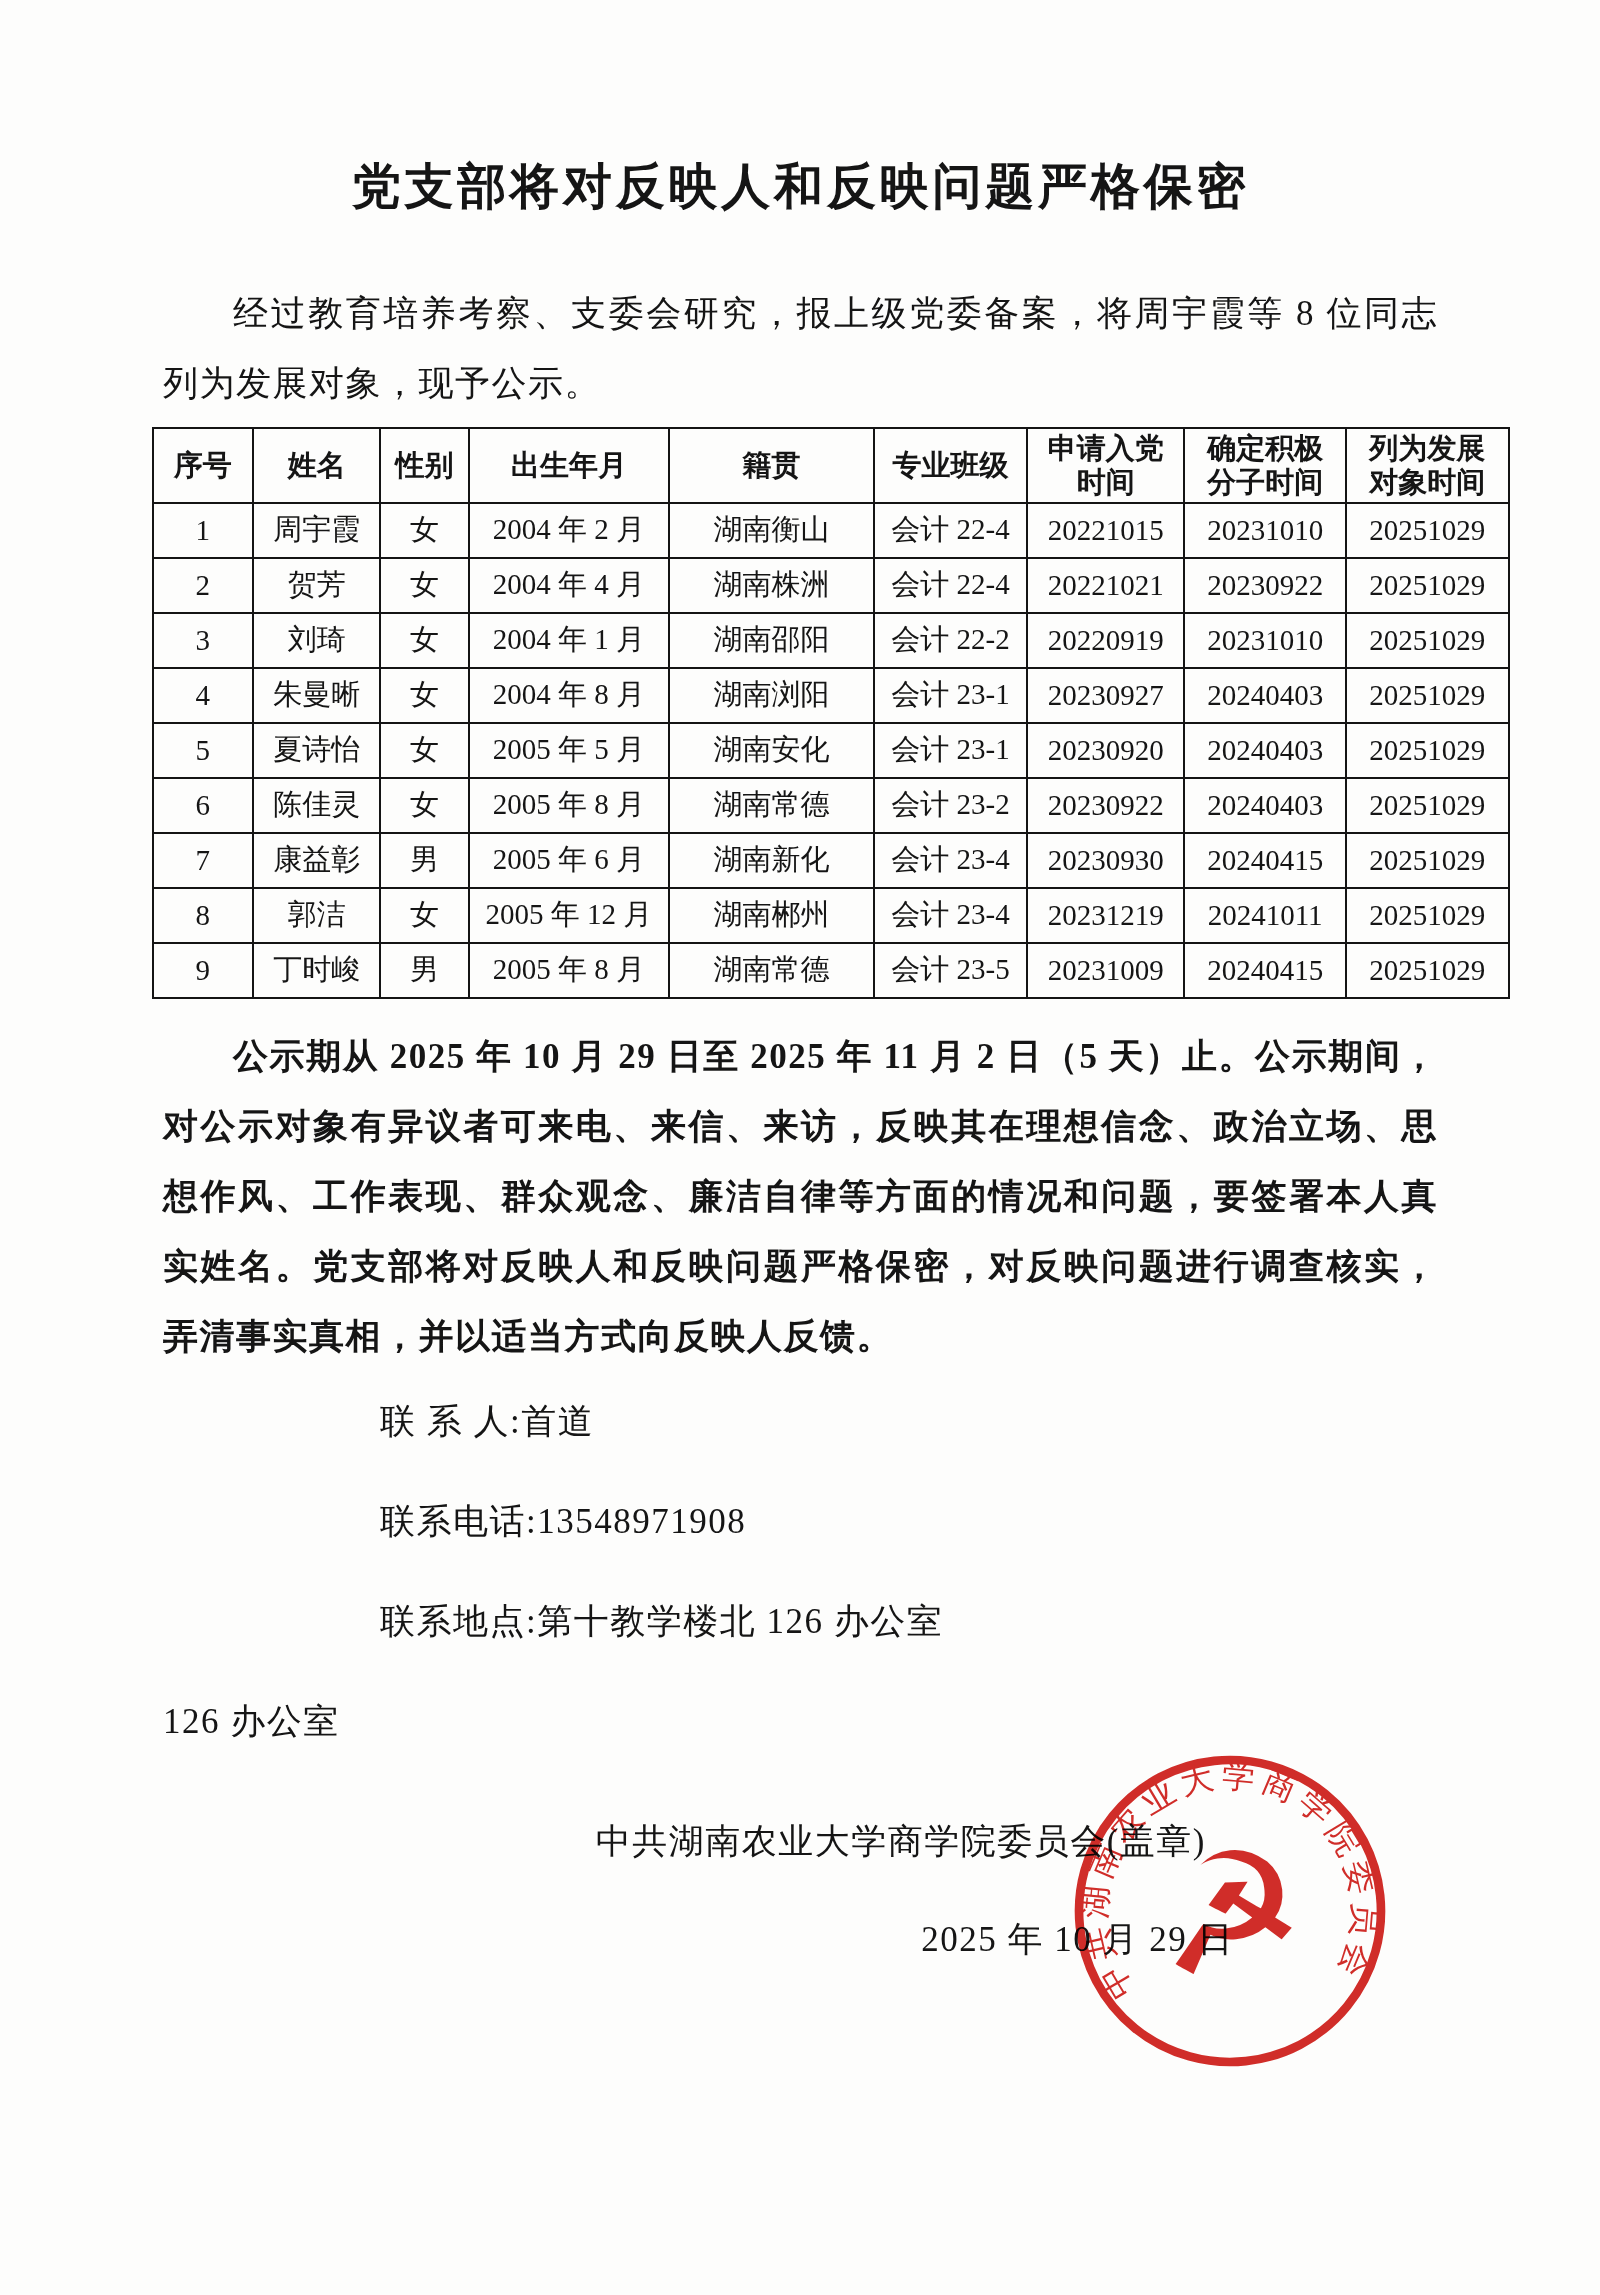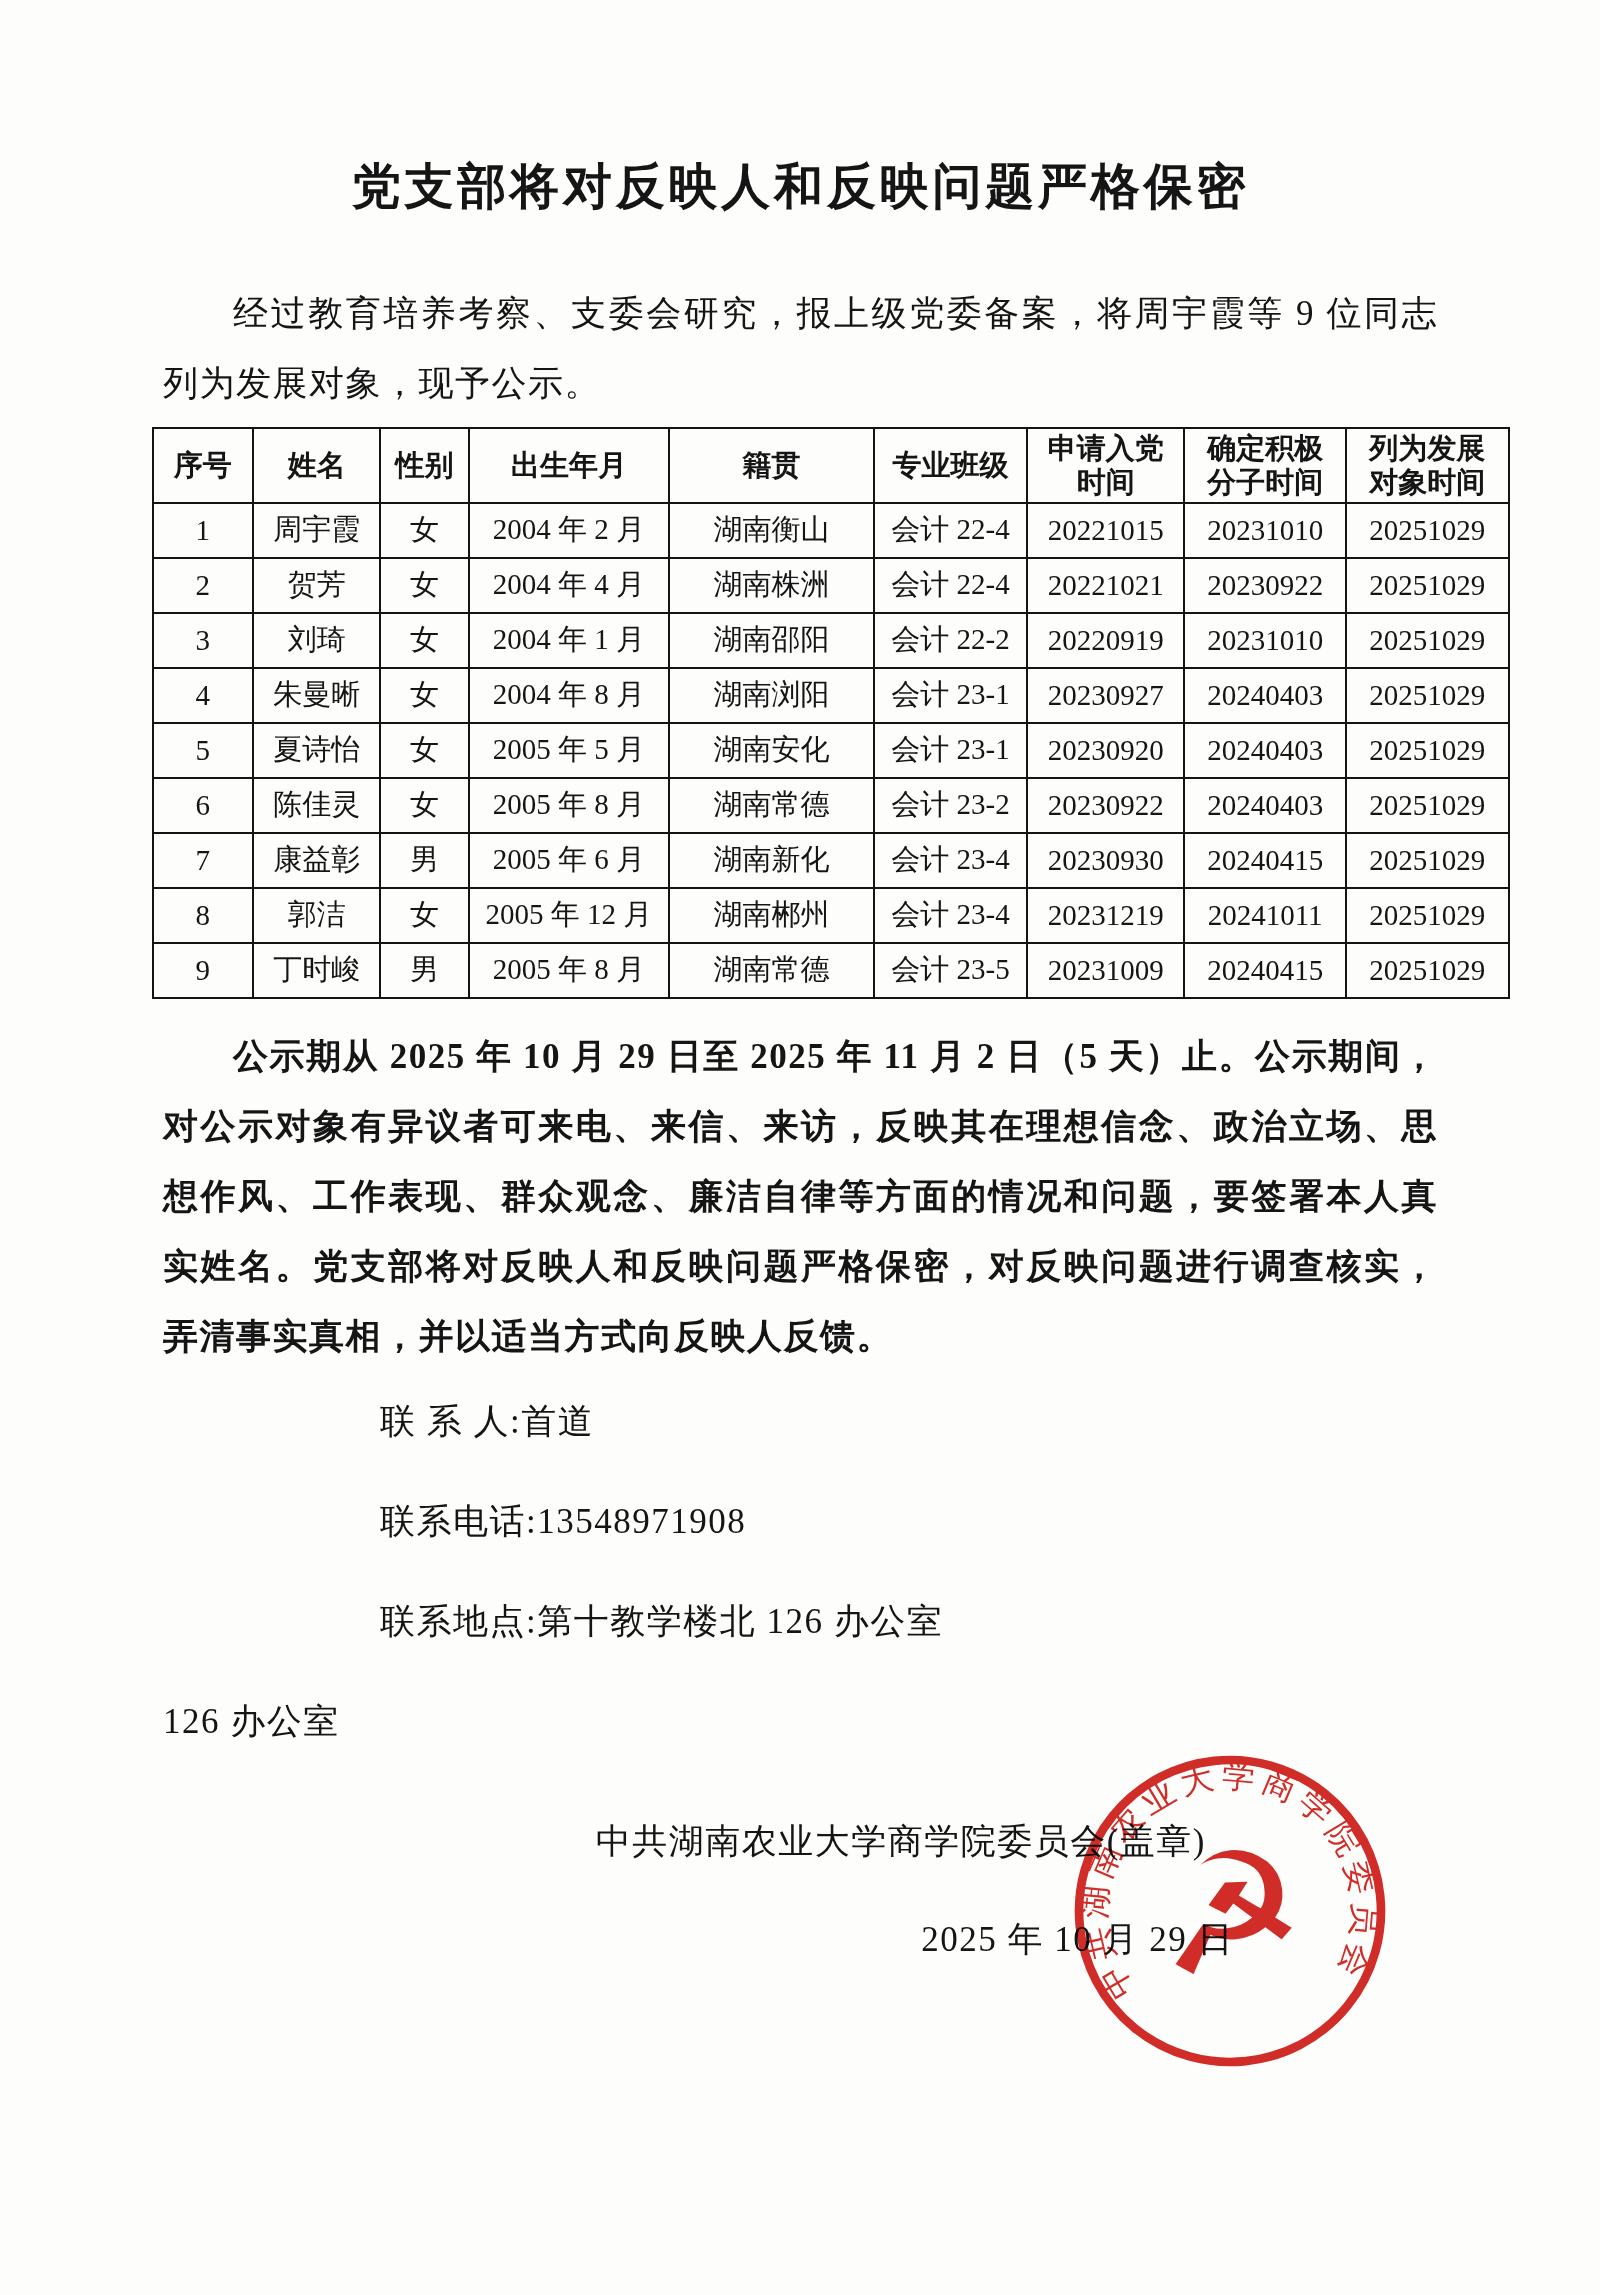--- a/index.html
+++ b/index.html
@@ -59,21 +59,21 @@
     pointer-events:none;
   }
 </style>
 </head>
 <body>
 
 <div class="page">
 
   <h1 class="title">党支部将对反映人和反映问题严格保密</h1>
 
-  <p class="intro">经过教育培养考察、支委会研究，报上级党委备案，将周宇霞等 9 位同志列为发展对象，现予公示。</p>
+  <p class="intro">经过教育培养考察、支委会研究，报上级党委备案，将周宇霞等 8 位同志列为发展对象，现予公示。</p>
 
   <table class="roster">
     <colgroup>
         <col style="width: 7.4%;">
         <col style="width: 9.4%;">
         <col style="width: 6.5%;">
         <col style="width: 14.8%;">
         <col style="width: 15.1%;">
         <col style="width: 11.3%;">
         <col style="width: 11.6%;">

